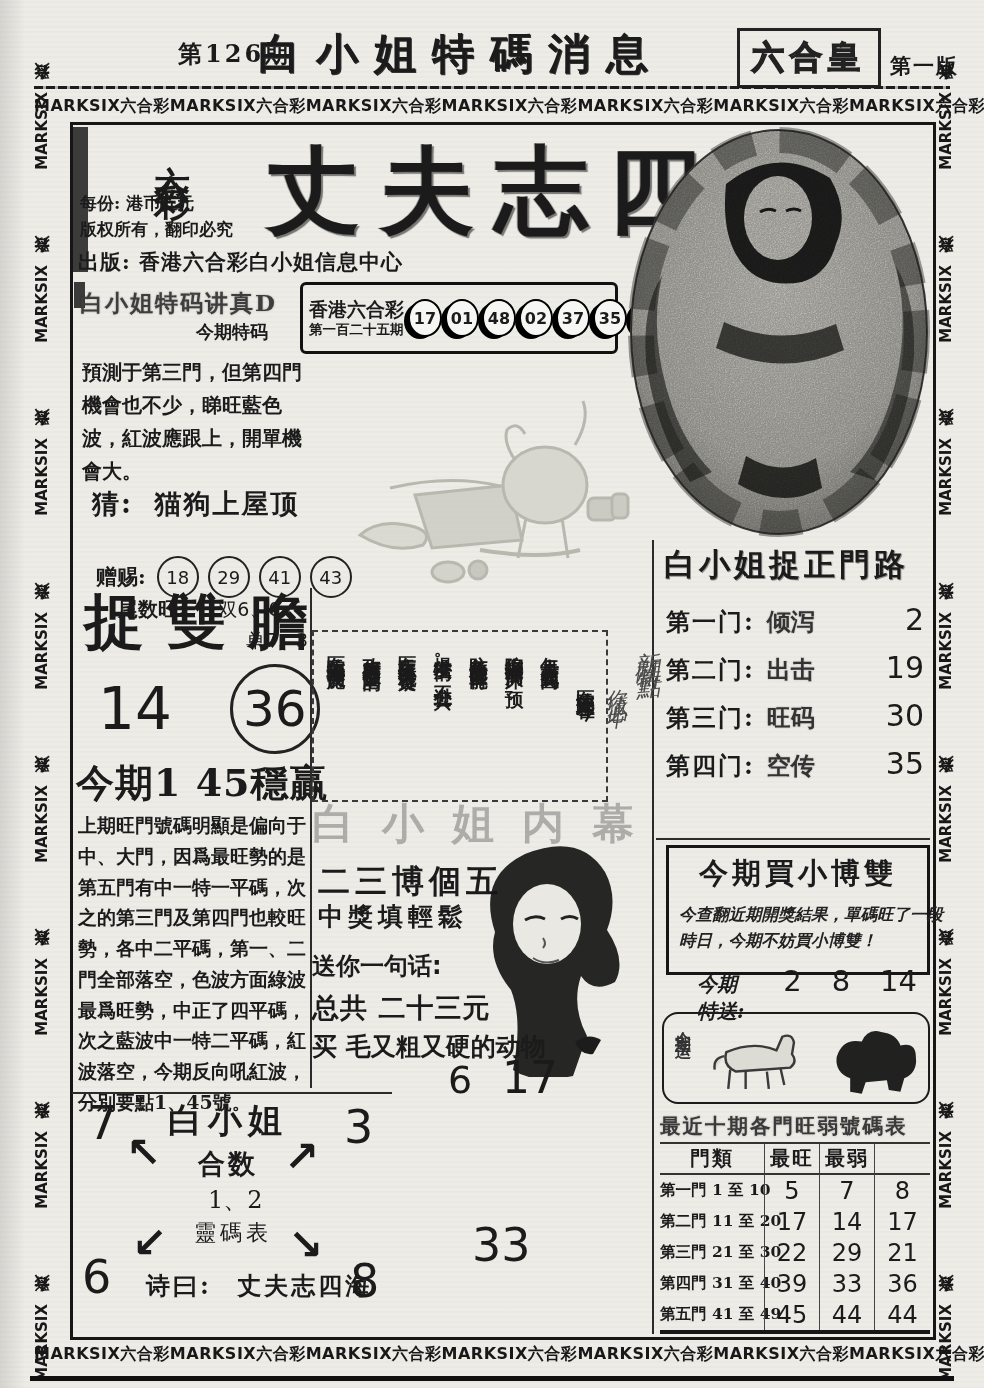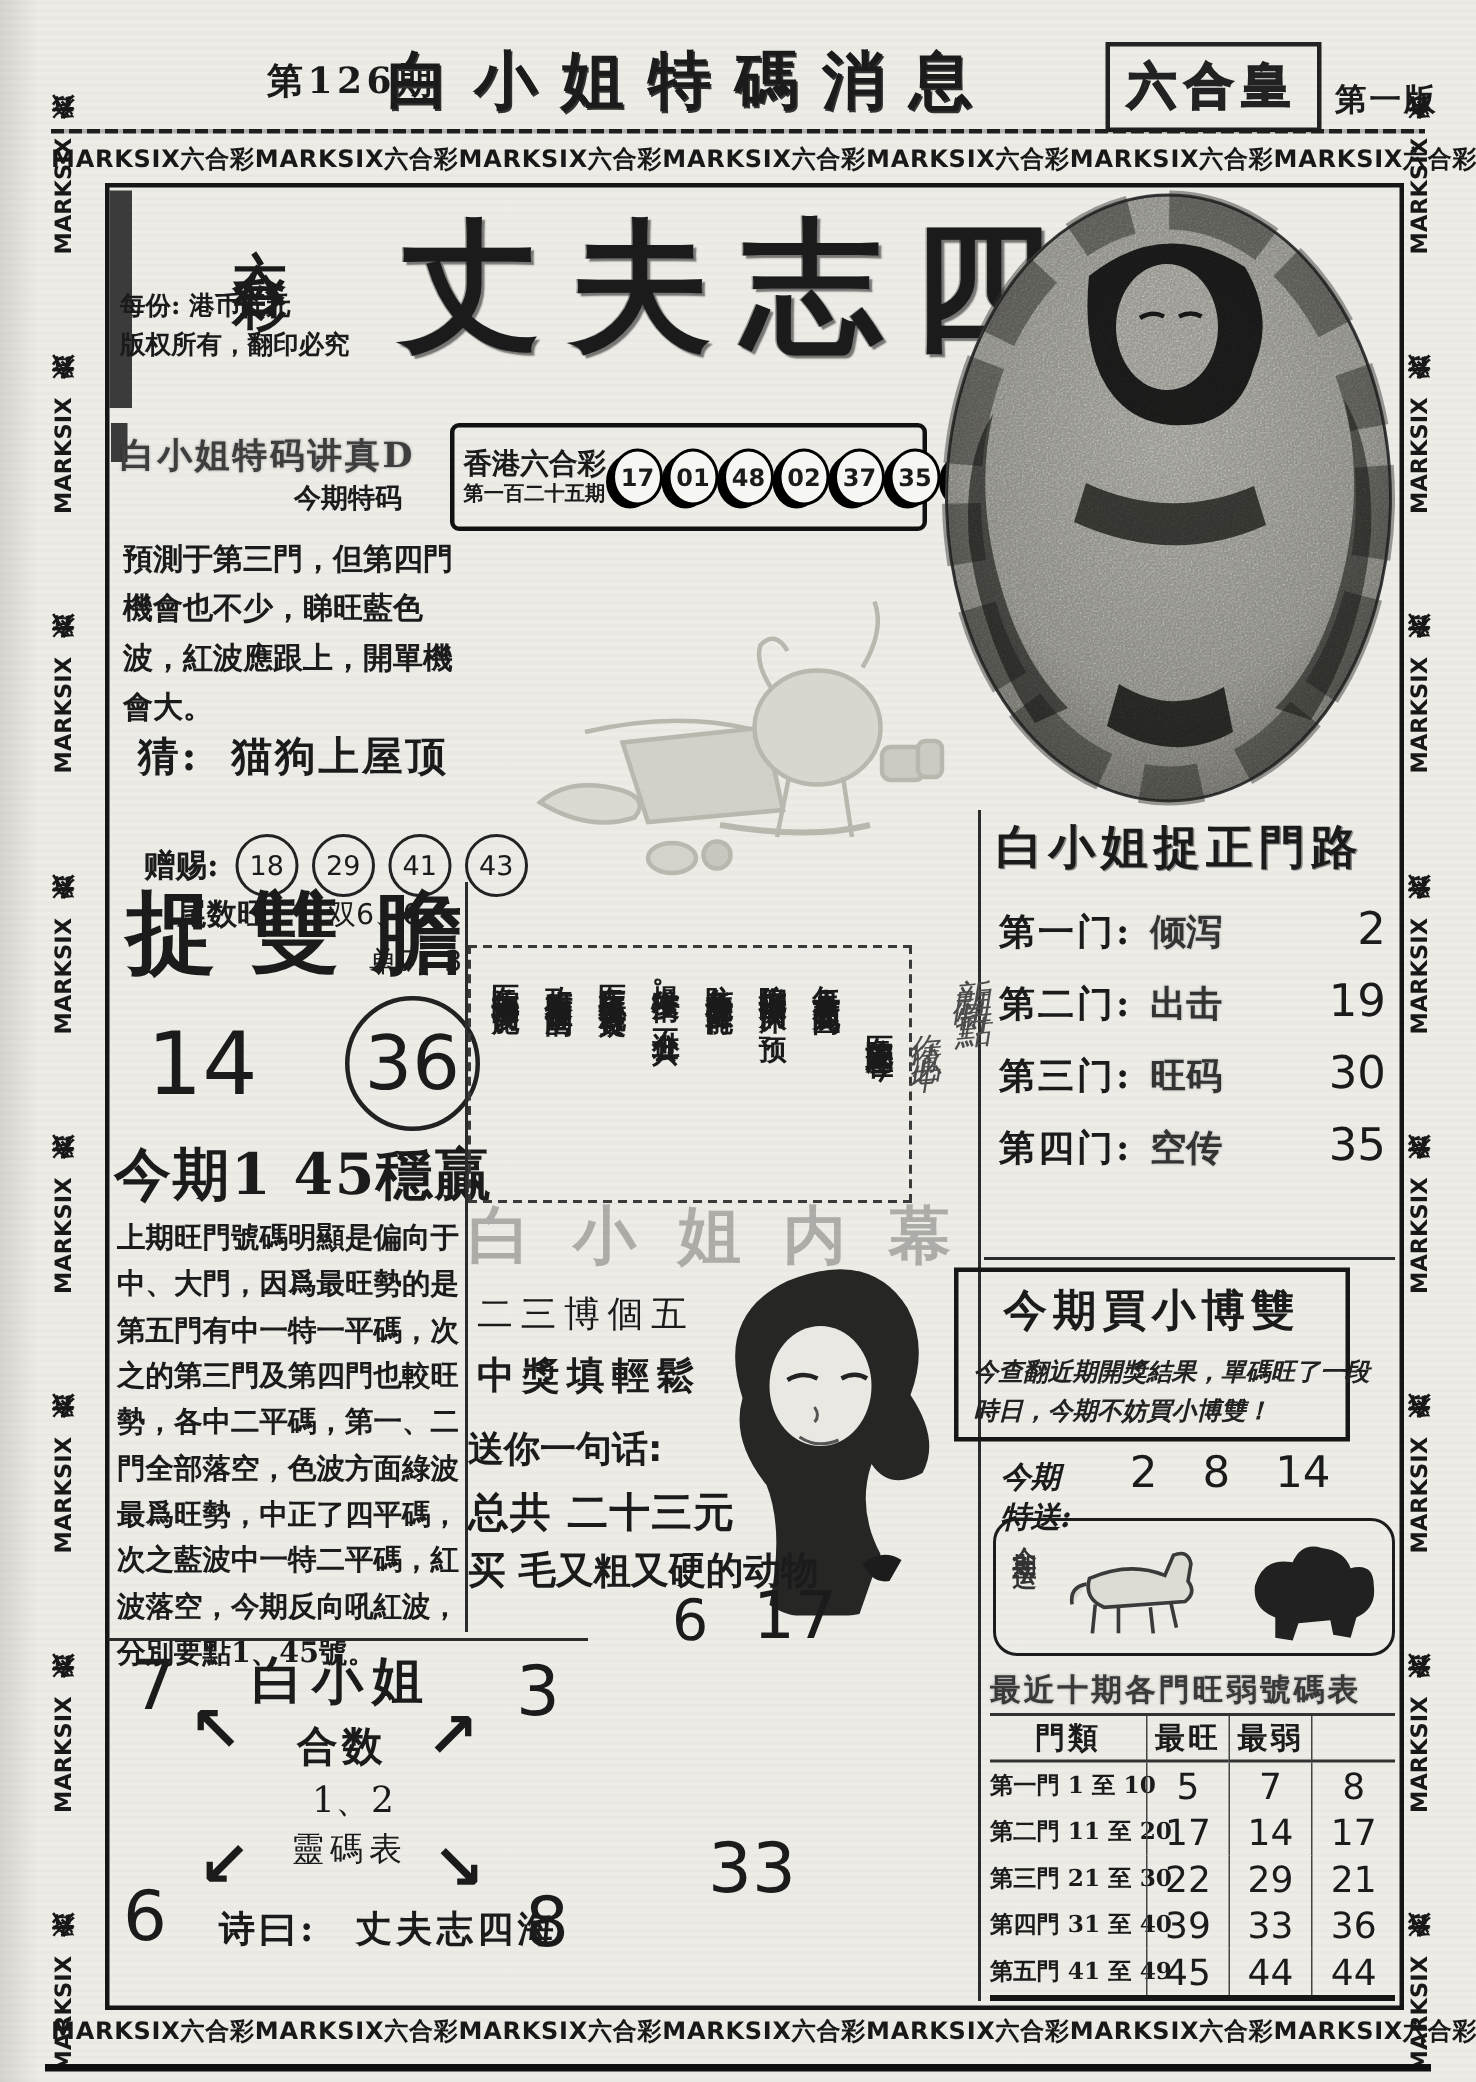--- a/index.html
+++ b/index.html
@@ -100,38 +100,38 @@
     padding:10px 12px;box-sizing:border-box;}
   .news-col{writing-mode:vertical-rl;font-size:18.5px;font-weight:700;letter-spacing:2px;line-height:1;}
   .news-col0{padding-top:34px;}
   .news-note{left:592px;top:634px;width:70px;display:flex;flex-direction:row-reverse;gap:4px;
     transform:rotate(-5deg);color:#4c4c4c;font-style:italic;}
   .news-note .nn1{writing-mode:vertical-rl;font-size:24px;letter-spacing:8px;}
   .news-note .nn2{writing-mode:vertical-rl;font-size:21px;letter-spacing:6px;margin-top:38px;}
 
   .faint-title{left:312px;top:796px;font-size:42px;font-weight:800;letter-spacing:28px;
     color:rgba(70,70,70,0.38);white-space:nowrap;}
-  .slogan1{left:318px;top:860px;font-size:24px;font-weight:400;letter-spacing:5px;white-space:nowrap;}
+  .slogan1{left:318px;top:860px;font-size:32px;font-weight:700;letter-spacing:5px;white-space:nowrap;}
   .slogan2{left:318px;top:900px;font-size:25px;font-weight:700;letter-spacing:5px;white-space:nowrap;}
   .msg-label{left:312px;top:950px;font-size:24px;font-weight:800;font-family:"DejaVu Sans",sans-serif;}
   .msg1{left:312px;top:990px;font-size:27px;font-weight:800;font-family:"DejaVu Sans",sans-serif;letter-spacing:1px;}
   .msg2{left:312px;top:1030px;font-size:25px;font-weight:800;font-family:"DejaVu Sans",sans-serif;white-space:nowrap;}
   .num-a{left:448px;top:1058px;font-family:"DejaVu Sans",sans-serif;font-size:38px;}
   .num-b{left:502px;top:1052px;font-family:"DejaVu Sans",sans-serif;font-size:44px;}
   .num-c{left:472px;top:1218px;font-family:"DejaVu Sans",sans-serif;font-size:46px;}
 
   
   .gate-title{left:664px;top:544px;font-size:31px;font-weight:800;letter-spacing:4px;white-space:nowrap;
     text-shadow:1px 1px 0 rgba(0,0,0,.4);}
   .gate-row{left:666px;width:258px;display:flex;align-items:baseline;}
   .gate-label{font-size:24px;font-weight:800;letter-spacing:2px;}
   .gate-word{font-size:24px;font-weight:700;color:#333;margin-left:12px;text-shadow:0 0 2px rgba(0,0,0,.25);}
   .gate-num{margin-left:auto;font-family:"DejaVu Sans",sans-serif;font-size:30px;}
 
-  .bet-box{left:636px;top:845px;width:264px;height:116px;border:3px solid #161616;box-sizing:border-box;
+  .bet-box{left:666px;top:845px;width:264px;height:130px;border:3px solid #161616;box-sizing:border-box;
     padding:6px 10px;}
   .bet-title{text-align:center;font-size:29px;font-weight:800;letter-spacing:4px;font-family:"DejaVu Sans",sans-serif;}
   .bet-line{font-size:16.5px;font-weight:600;font-style:italic;margin-top:10px;white-space:nowrap;color:#222;}
   .bet-send{display:flex;align-items:baseline;margin-top:12px;padding-left:18px;}
   .bet-send-label{font-size:20px;font-weight:800;font-style:italic;}
   .bet-send-num{font-family:"DejaVu Sans",sans-serif;font-size:29px;margin-left:30px;}
 
   .lucky-box{left:662px;top:1012px;width:268px;height:92px;border:2.5px solid #1c1c1c;border-radius:16px;
     box-sizing:border-box;display:flex;align-items:center;padding:4px 8px;}
   .lucky-label{writing-mode:vertical-rl;font-size:16px;font-weight:700;letter-spacing:4px;height:80px;color:#333;}
@@ -199,20 +199,21 @@
 
   <div class="abs frame"></div>
   <div class="abs bottom-rule"></div>
   <div class="abs smudge" style="left:73px;top:127px;width:15px;height:145px;"></div>
   <div class="abs smudge" style="left:74px;top:282px;width:11px;height:26px;"></div>
 
   <div class="abs mast-vert">六合彩</div>
   <div class="abs mast-callig">丈夫志四海</div>
   <div class="abs mast-price">每份: 港币五元</div>
   <div class="abs mast-copy">版权所有，翻印必究</div>
+  <div class="abs mast-pub">出版: 香港六合彩白小姐信息中心</div>
 
   <div class="abs result-box">
     <div class="result-labels">
       <div class="result-name">香港六合彩</div>
       <div class="result-issue">第一百二十五期</div>
     </div>
     <div class="balls">
       <span class="ball">17</span>
       <span class="ball">01</span>
       <span class="ball">48</span>

